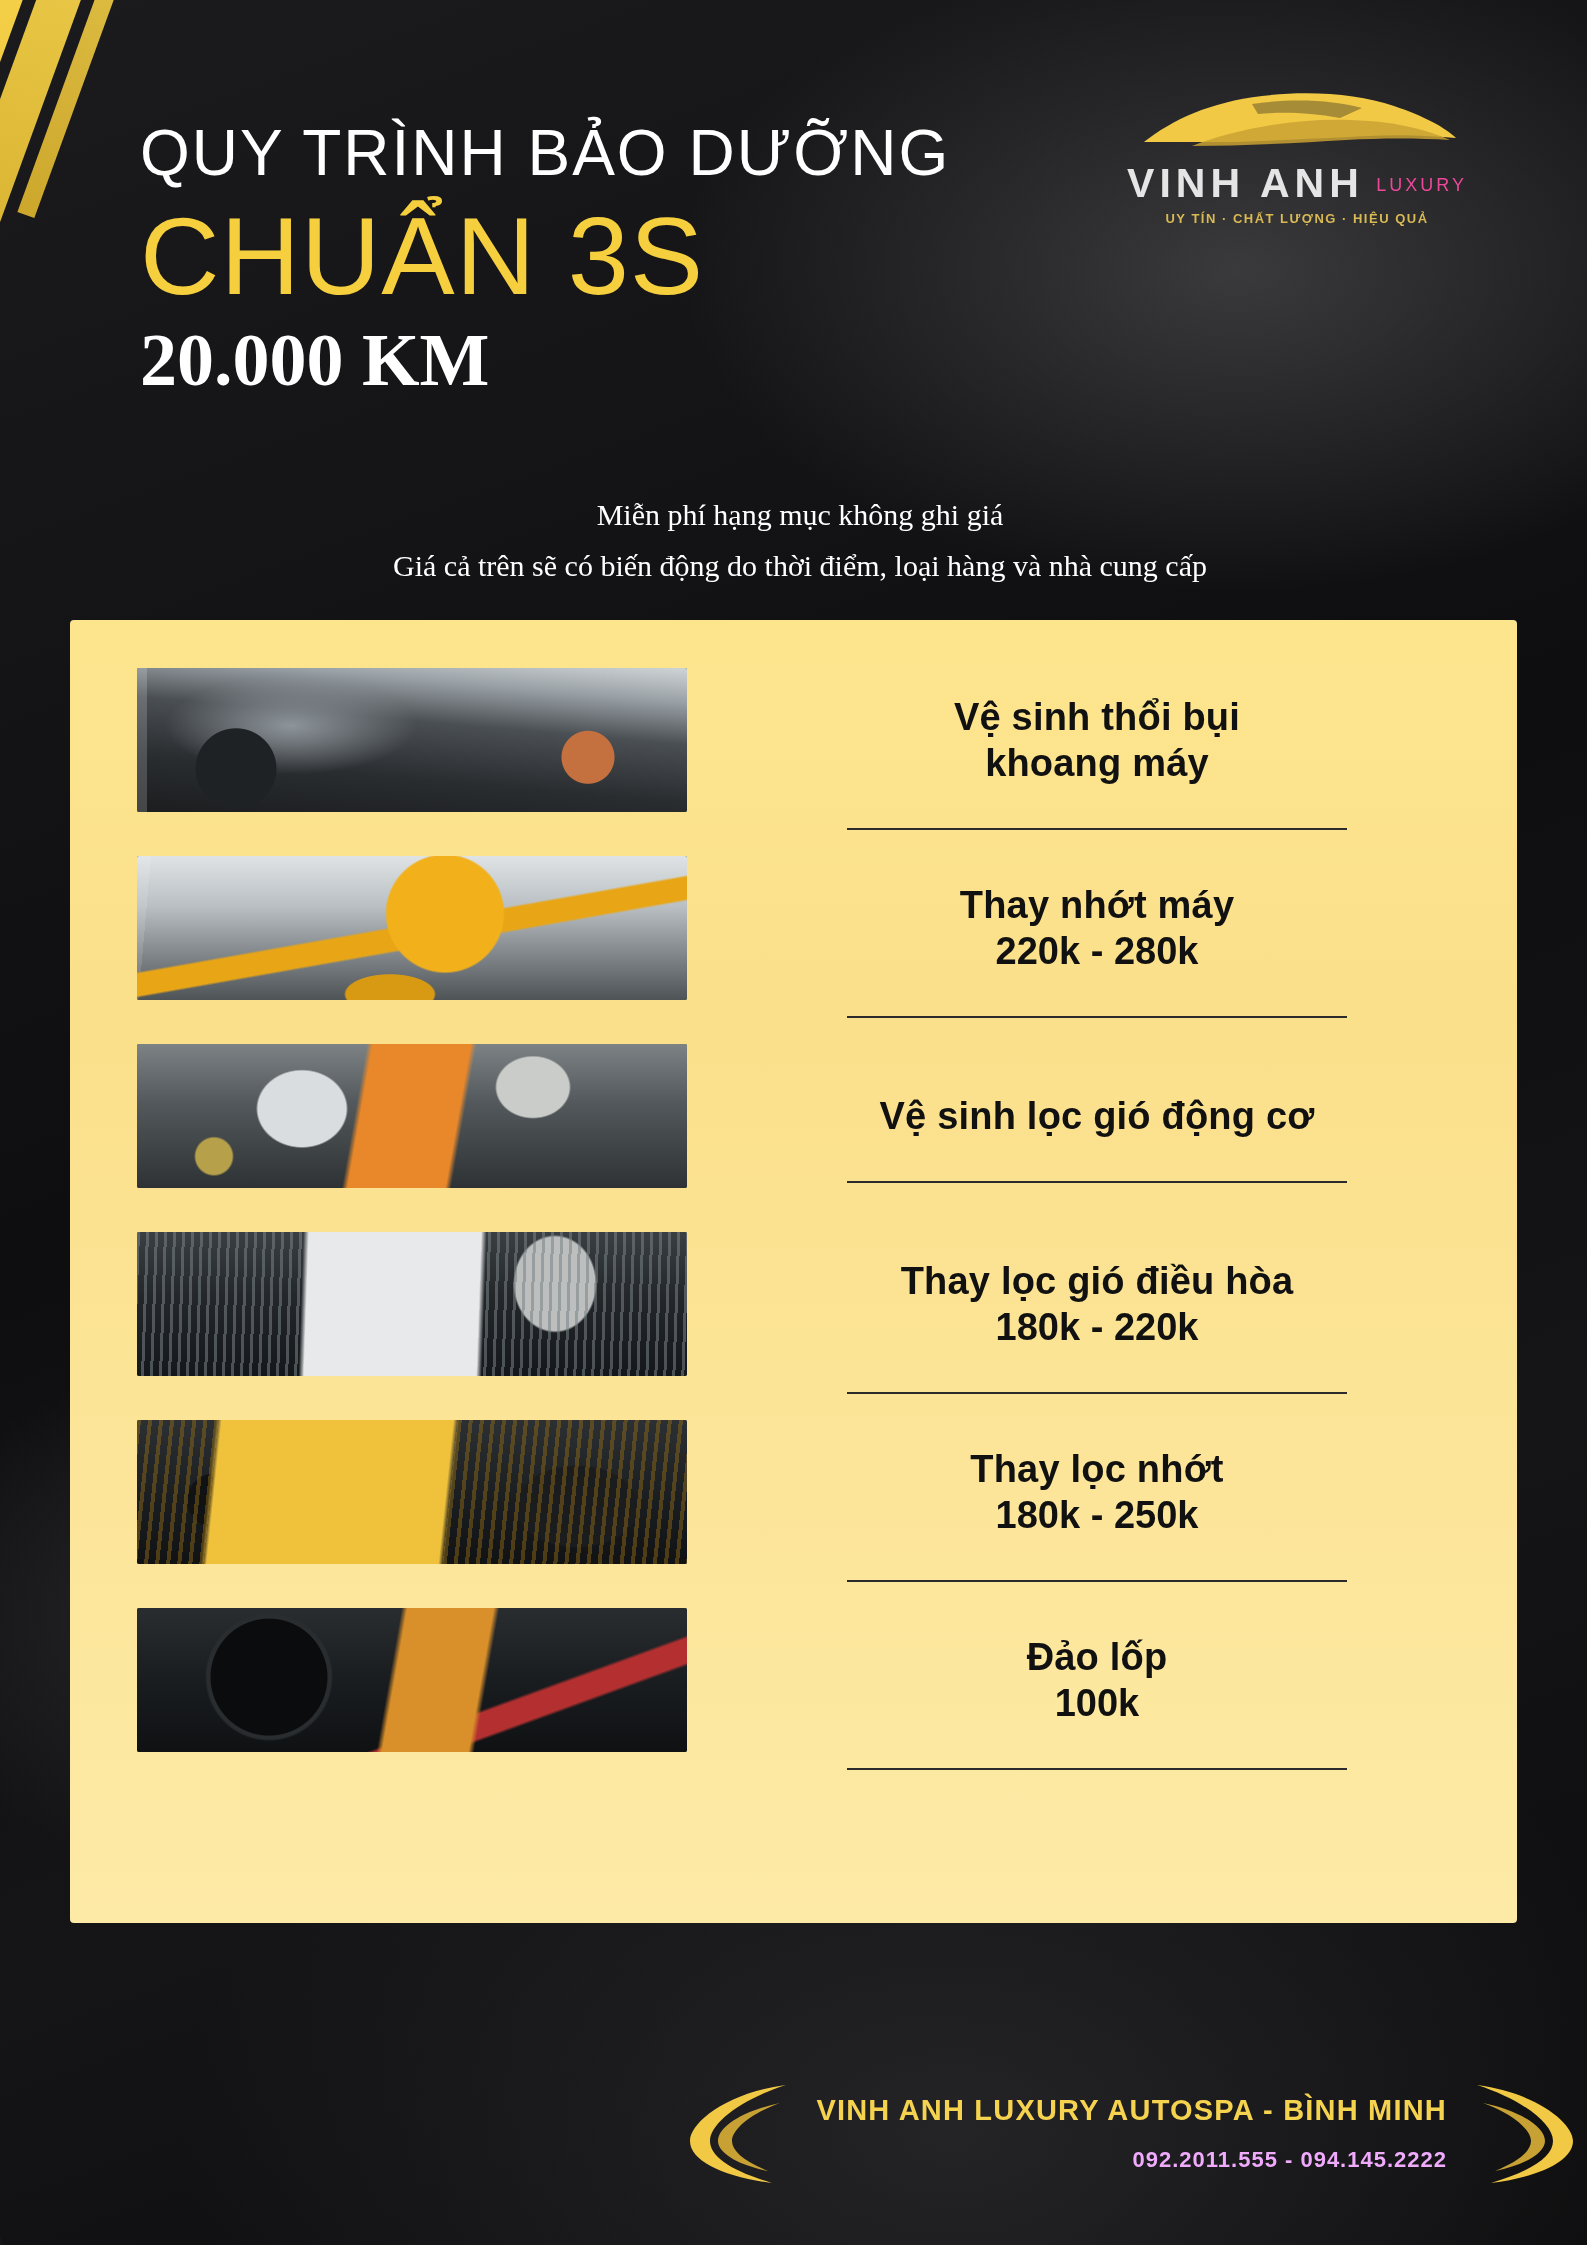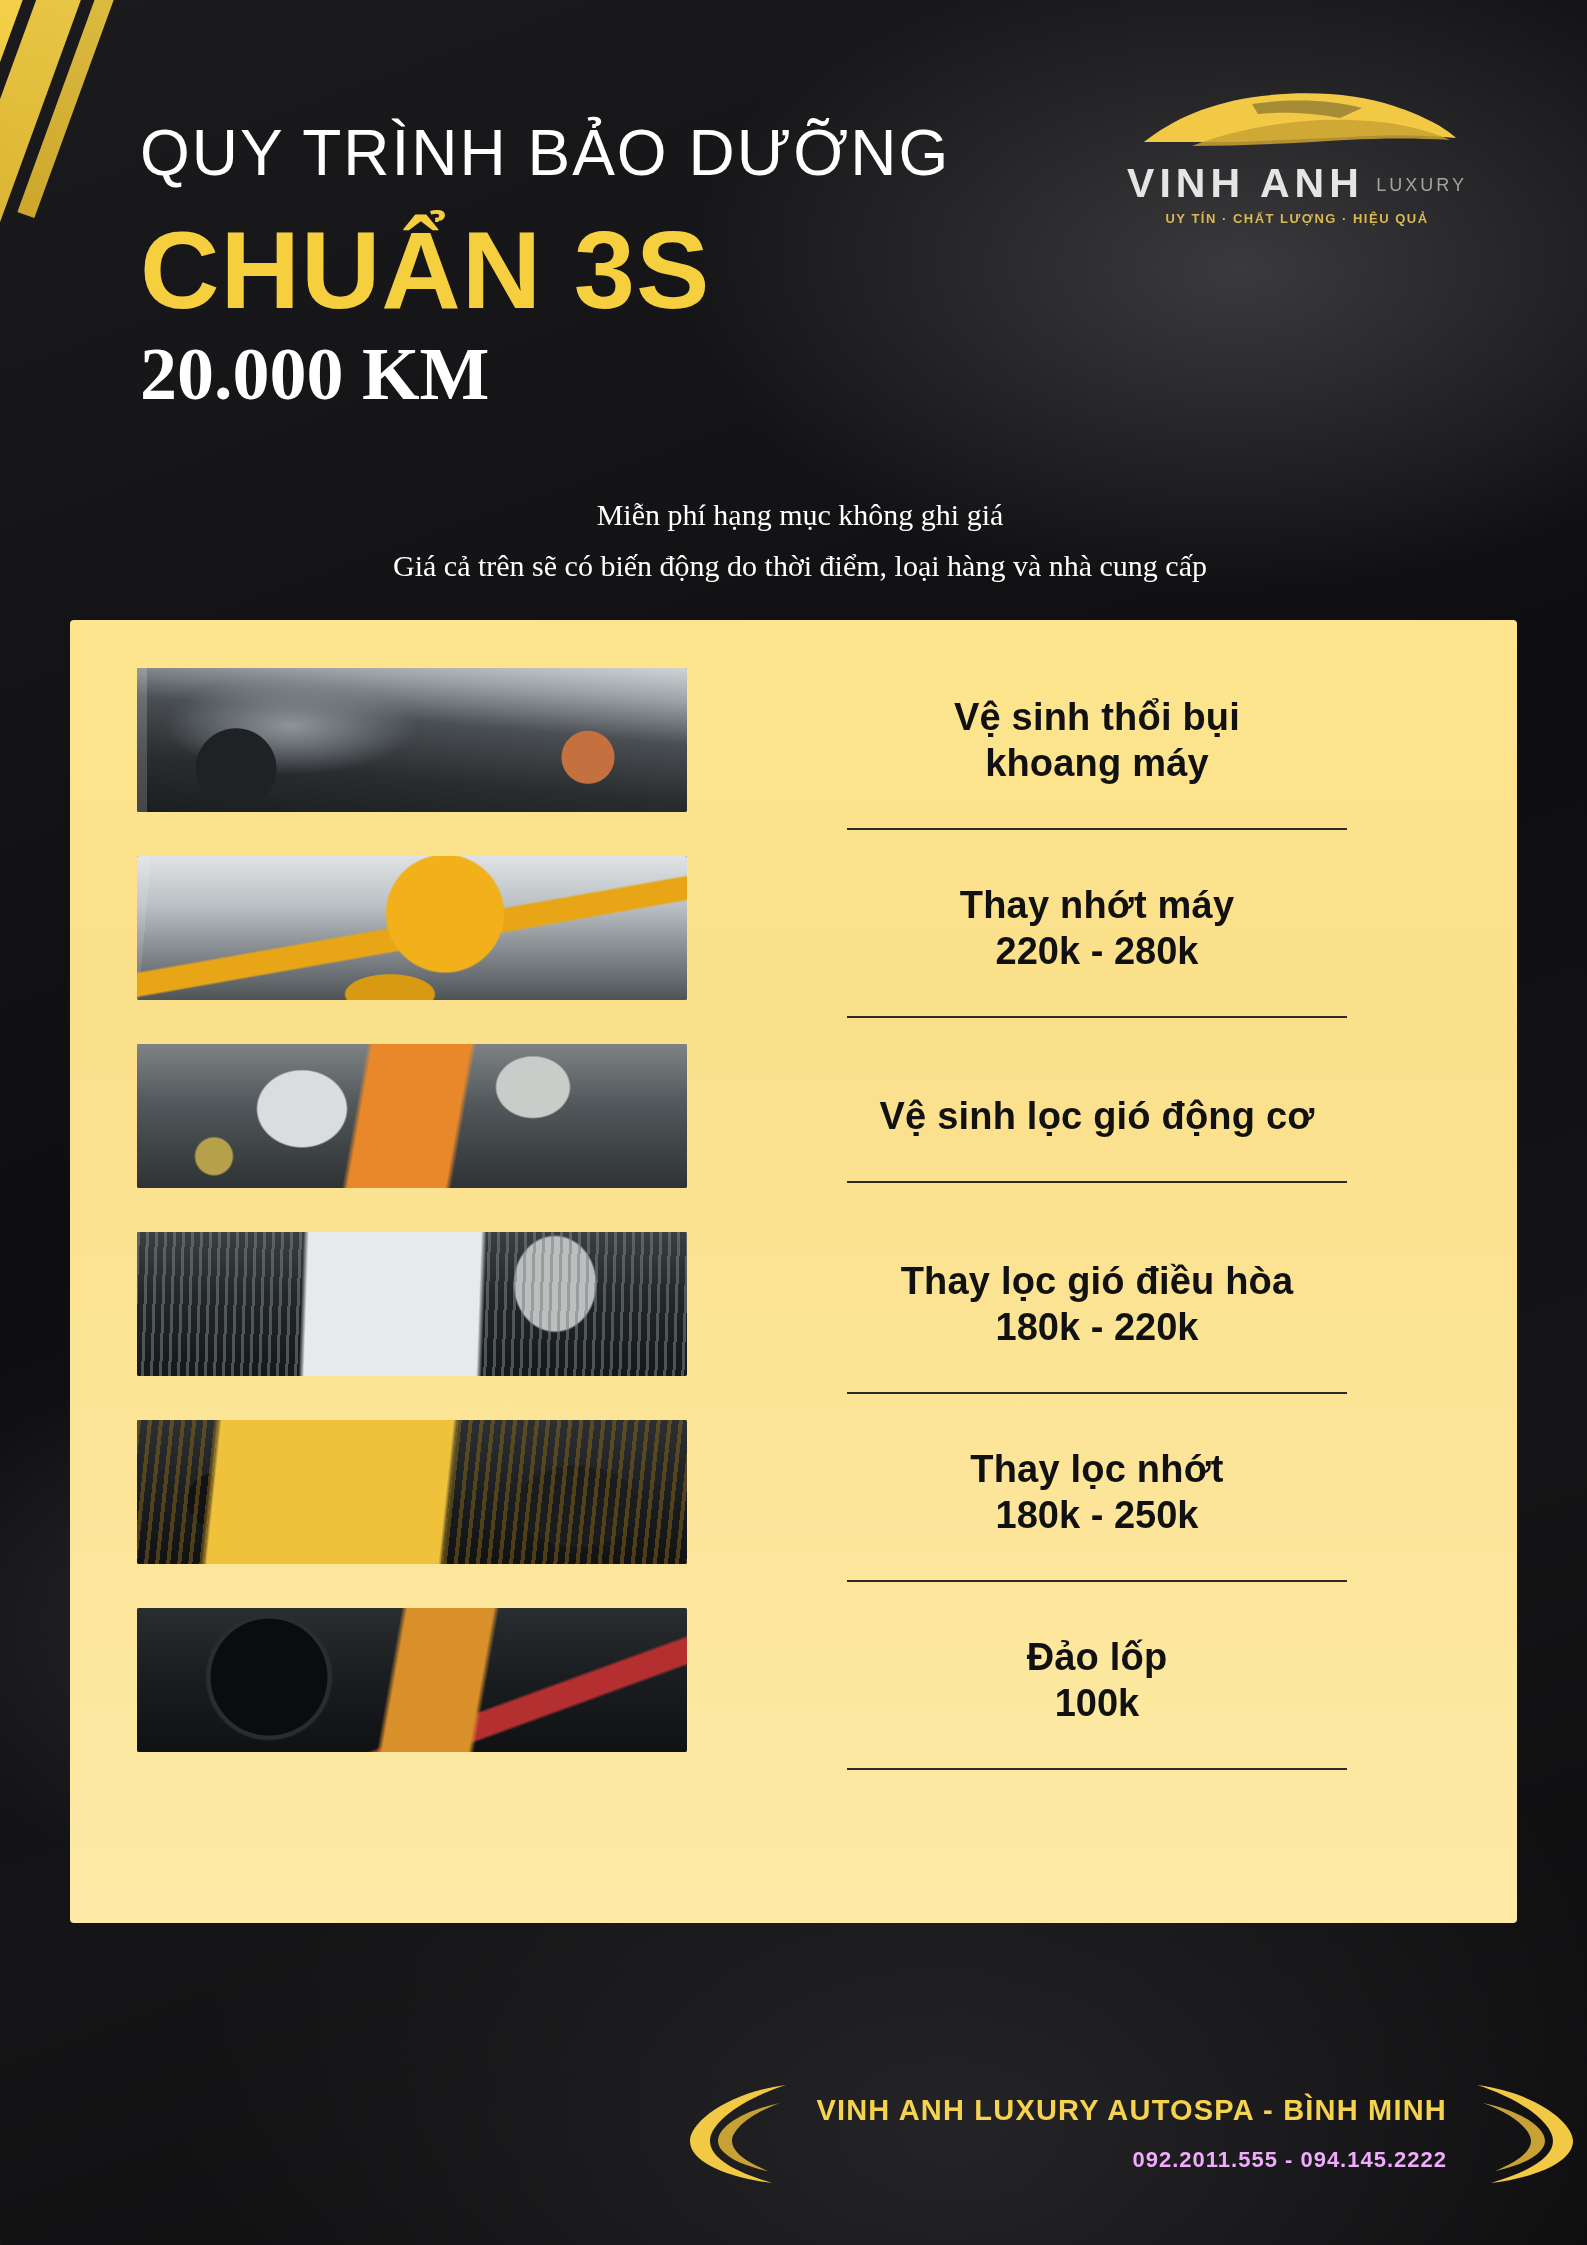--- a/index.html
+++ b/index.html
@@ -64,23 +64,23 @@
   }
   .title-line1 {
     font-size: 64px;
     letter-spacing: 2px;
     color: #ffffff;
     font-weight: 400;
     line-height: 1.05;
     white-space: nowrap;
   }
   .title-line2 {
-    margin-top: 28px;
+    margin-top: 14px;
     font-size: 110px;
-    font-weight: 700;
+    font-weight: 400;
     color: #f5cf3d;
     letter-spacing: 1px;
     line-height: 1;
   }
   .title-line3 {
     margin-top: 12px;
     font-size: 74px;
     font-weight: 800;
     color: #ffffff;
     letter-spacing: 0px;
@@ -105,21 +105,21 @@
   .logo-name {
     font-size: 41px;
     font-weight: 700;
     letter-spacing: 5px;
     color: #e5e5e5;
     display: inline-block;
   }
   .logo-sub {
     font-size: 18px;
     letter-spacing: 3px;
-    color: #a3a3a3;
+    color: #ec4899;
     display: inline-block;
     margin-left: 8px;
     vertical-align: 6px;
   }
   .logo-tag {
     margin-top: 4px;
     font-size: 13px;
     letter-spacing: 1.5px;
     color: #d8b954;
     font-weight: 700;

